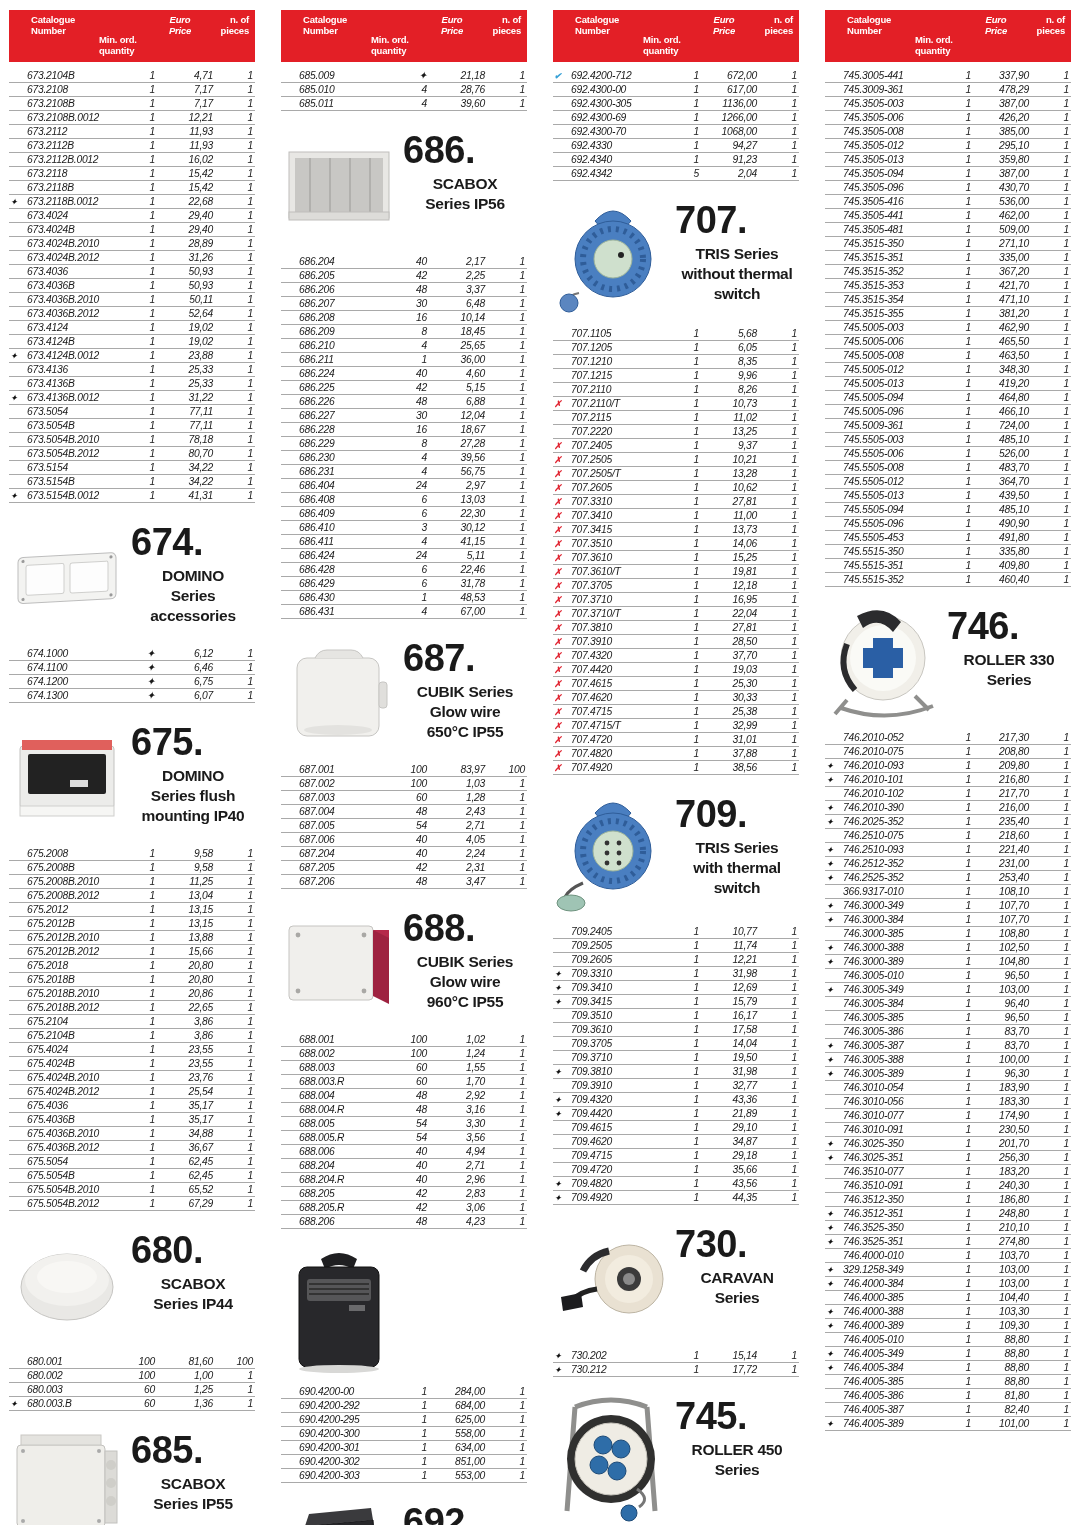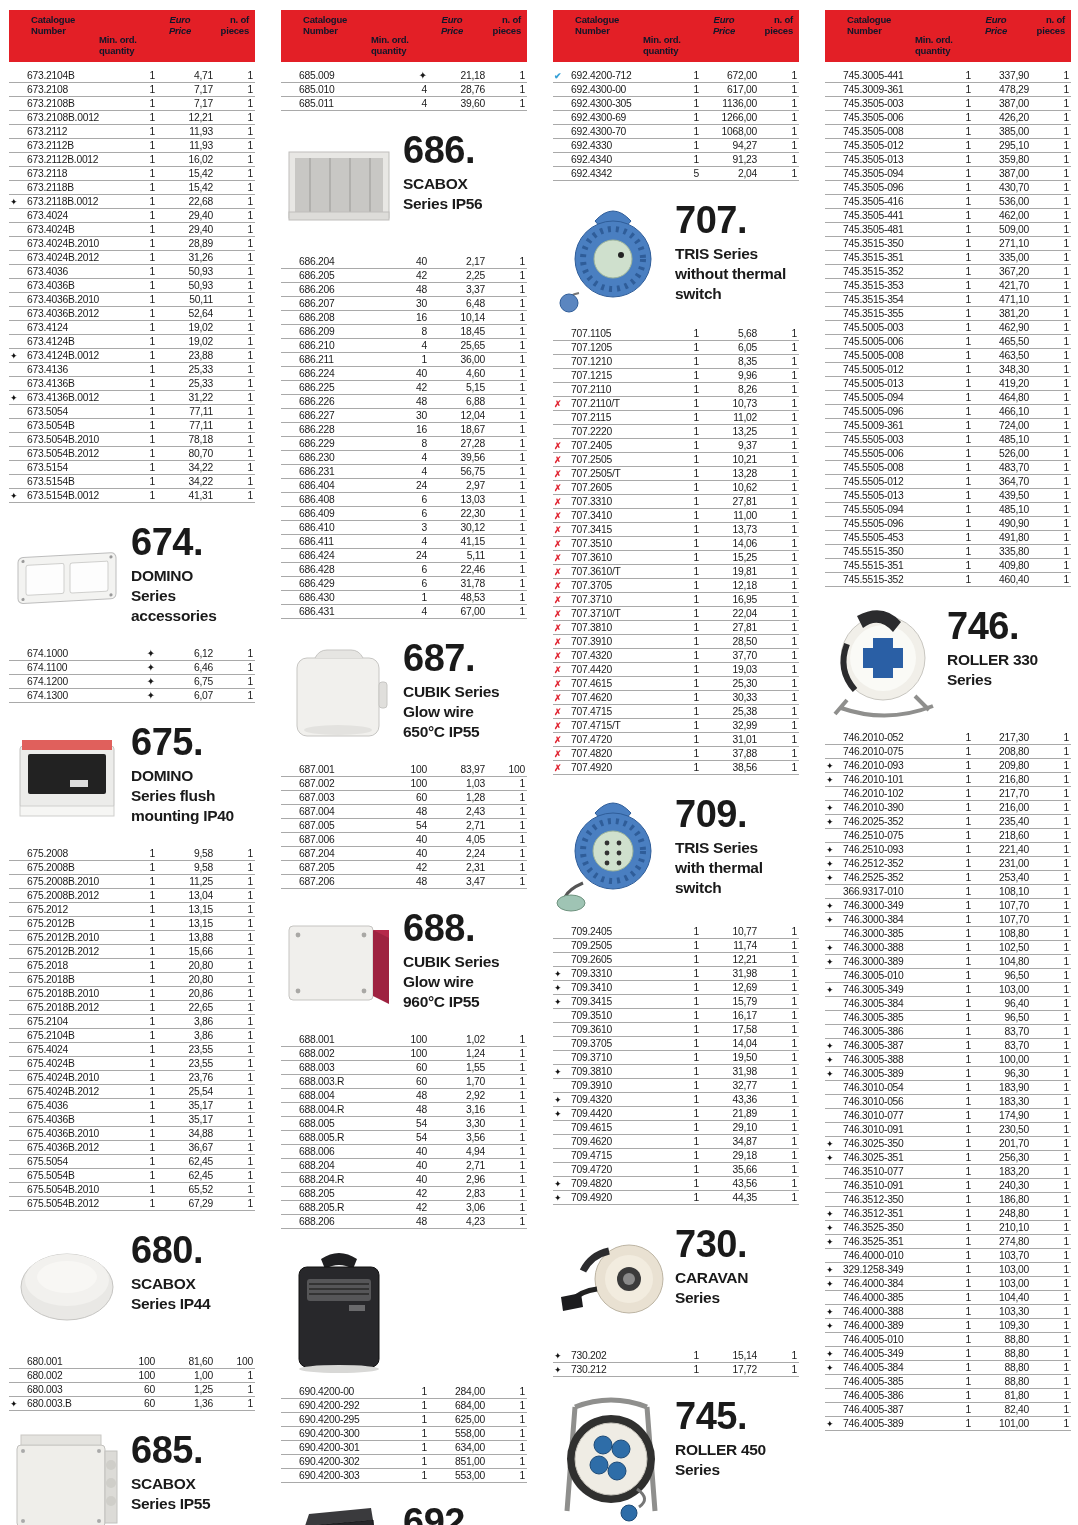--- a/index.html
+++ b/index.html
@@ -1,40 +1,40 @@
 <!DOCTYPE html>
 <html><head>
 <meta charset="utf-8">
 <style>
   html,body{margin:0;padding:0;background:#fff;}
   body{width:1078px;height:1525px;overflow:hidden;font-family:"Liberation Sans",sans-serif;color:#1a1a1a;}
   .page{display:flex;gap:26px;padding:10px 9px 0 9px;box-sizing:border-box;}
   .col{width:246px;flex:0 0 246px;}
-  .thead{background:#e31f26;color:#0f172a;display:flex;align-items:flex-start;padding:5px 4px 5px 0;margin-bottom:7px;}
+  .thead{background:#e31f26;color:#ffffff;display:flex;align-items:flex-start;padding:5px 4px 5px 0;margin-bottom:7px;}
   .thead .hcell{font-weight:bold;font-size:9.5px;line-height:1.15;letter-spacing:-0.2px;}
   .h-cat{flex:1;padding-left:22px;text-align:left;}
   .h-qty{width:56px;text-align:left;margin-top:20px;}
   .h-price{width:50px;text-align:center;font-style:italic;}
   .h-pcs{width:44px;text-align:right;padding-right:2px;}
-  .tbl{margin-bottom:16px;}
+  .tbl{margin-bottom:16px;font-style:italic;}
   .row{display:flex;align-items:flex-end;border-bottom:1px solid #a9a9a9;height:13px;font-size:10.3px;line-height:12px;letter-spacing:-0.25px;}
   .c-mark{width:17px;text-align:left;font-size:9px;line-height:11px;padding-left:1px;}
   .c-cat{flex:1;white-space:nowrap;}
   .c-qty{width:40px;text-align:right;}
   .c-price{width:58px;text-align:right;}
   .c-pieces{width:40px;text-align:right;padding-right:2px;}
   .m-star{color:#111;}
   .m-check{color:#35a0d6;font-weight:bold;}
   .m-cross{color:#e02330;font-weight:bold;}
   .section{display:flex;margin:16px 0 10px 0;min-height:118px;}
   .sec-img{width:116px;flex:0 0 116px;display:flex;align-items:center;justify-content:center;}
   .sec-img svg{display:block;}
   .sec-text{flex:1;padding-left:6px;padding-top:4px;}
   .sec-num{font-size:38px;font-weight:bold;letter-spacing:-0.5px;line-height:1;margin-bottom:5px;}
-  .sec-title-line{font-size:15.5px;font-weight:bold;letter-spacing:-0.3px;line-height:1.3;}
+  .sec-title-line{font-size:15.5px;font-weight:bold;letter-spacing:-0.3px;line-height:1.3;text-align:center;}
 </style>
 </head>
 <body>
 
 <div class="page" id="page">
     <div class="col">
       <div class="thead">
         <div class="hcell h-cat">
           <div>Catalogue</div>
           <div>Number</div>

